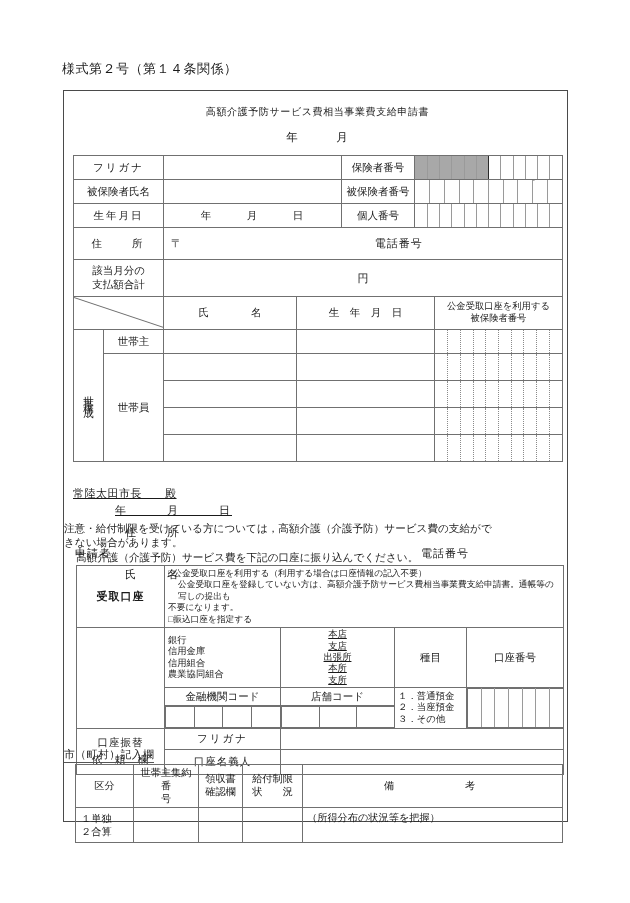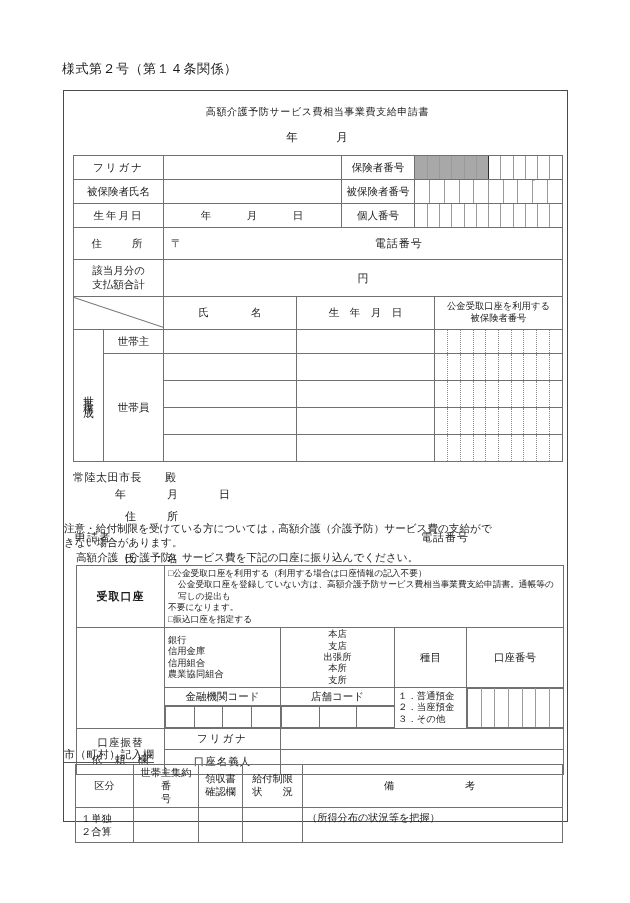--- a/index.html
+++ b/index.html
@@ -140,23 +140,24 @@
   .postal { font-size: 11px; padding-left: 4px; }
   .tel-inline {
     display: inline-block;
     margin-left: 190px;
     letter-spacing: 1px;
   }
   .yen { display: block; text-align: center; font-size: 11px; }
   .two-line { line-height: 1.25; font-size: 9.3px; text-align: center; }
 
   .statement {
-    margin-top: 7px;
+    margin-top: 23px;
     font-size: 11px;
     line-height: 1.55;
+    text-decoration: underline;
   }
   .statement .l1 { letter-spacing: 0.5px; }
   .statement .l2 { padding-left: 14px; }
   .statement .l3 { padding-left: 42px; letter-spacing: 2px; }
   .applicant {
     position: relative;
     height: 60px;
     font-size: 11px;
     margin-top: 4px;
   }
@@ -183,21 +184,21 @@
     font-size: 10.5px;
   }
   .bank-table td {
     border: 1px solid #707070;
     padding: 1px 3px;
     vertical-align: middle;
   }
   .recv-label { text-align: center; font-size: 11px; letter-spacing: 1px; font-weight: bold;}
   .recv-body { font-size: 8.7px; line-height: 1.32; padding: 2px 3px !important;}
   .stack { line-height: 1.22; font-size: 9.3px; padding-left: 26px;}
-  .stack-c { line-height: 1.22; font-size: 9.3px; text-align: center;}
+  .stack-c { line-height: 1.22; font-size: 9.3px; text-align: center; text-decoration: underline;}
   .ctr { text-align: center; }
   .typelist { font-size: 9.4px; line-height: 1.2; padding-left: 3px !important; }
 
   .city-section {
     position: absolute;
     left: 64px;
     top: 744px;
     width: 500px;
   }
   .city-head {

